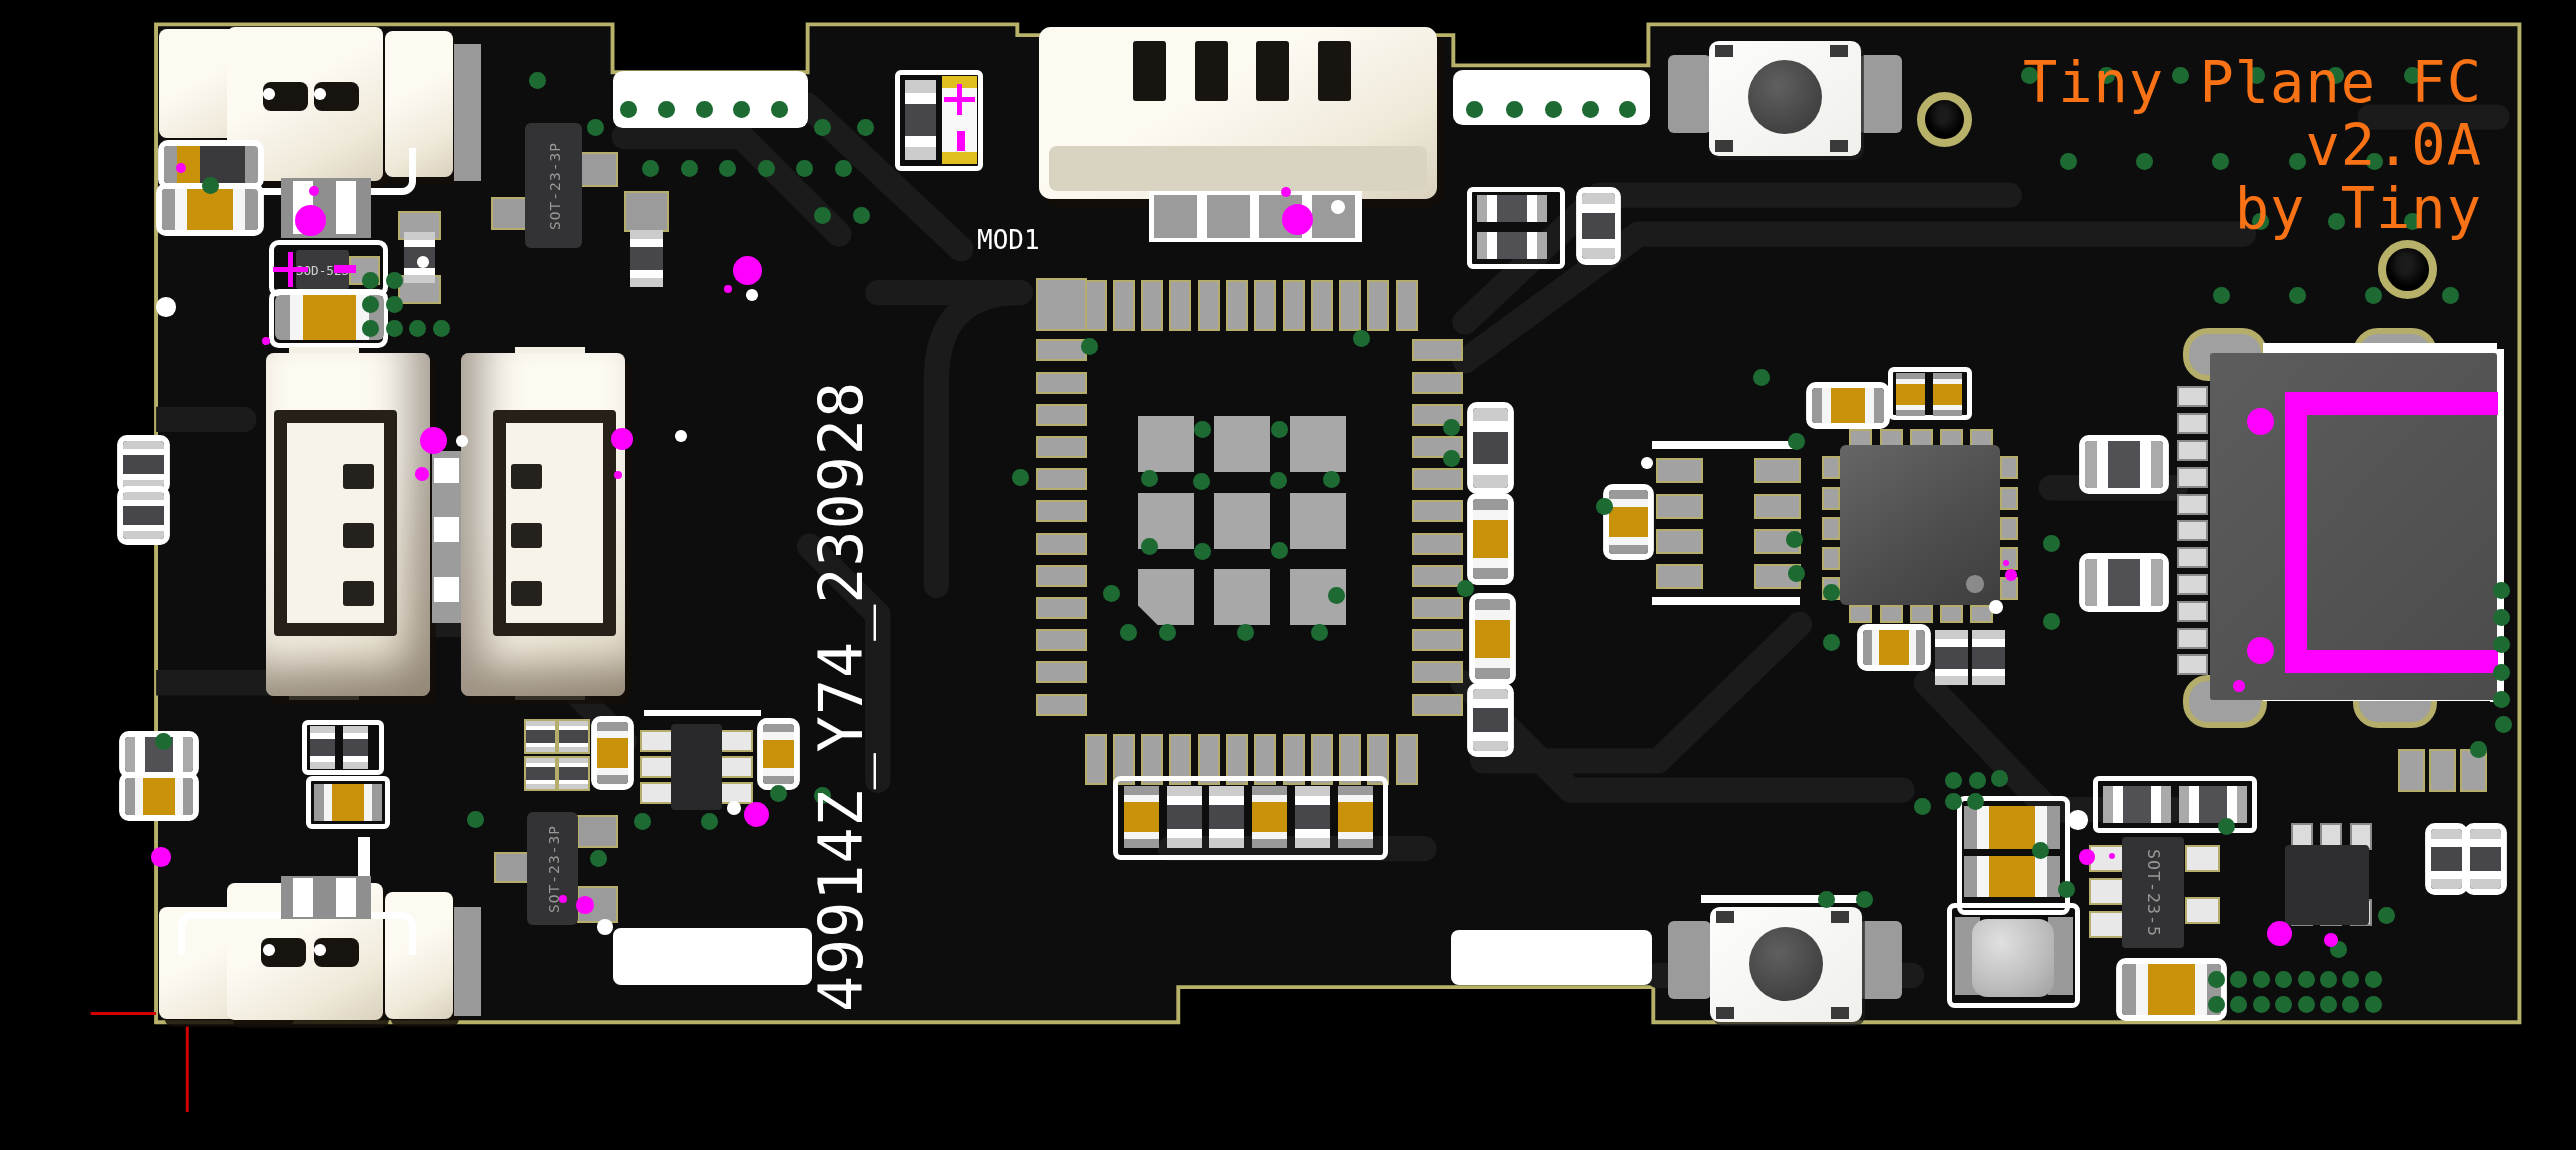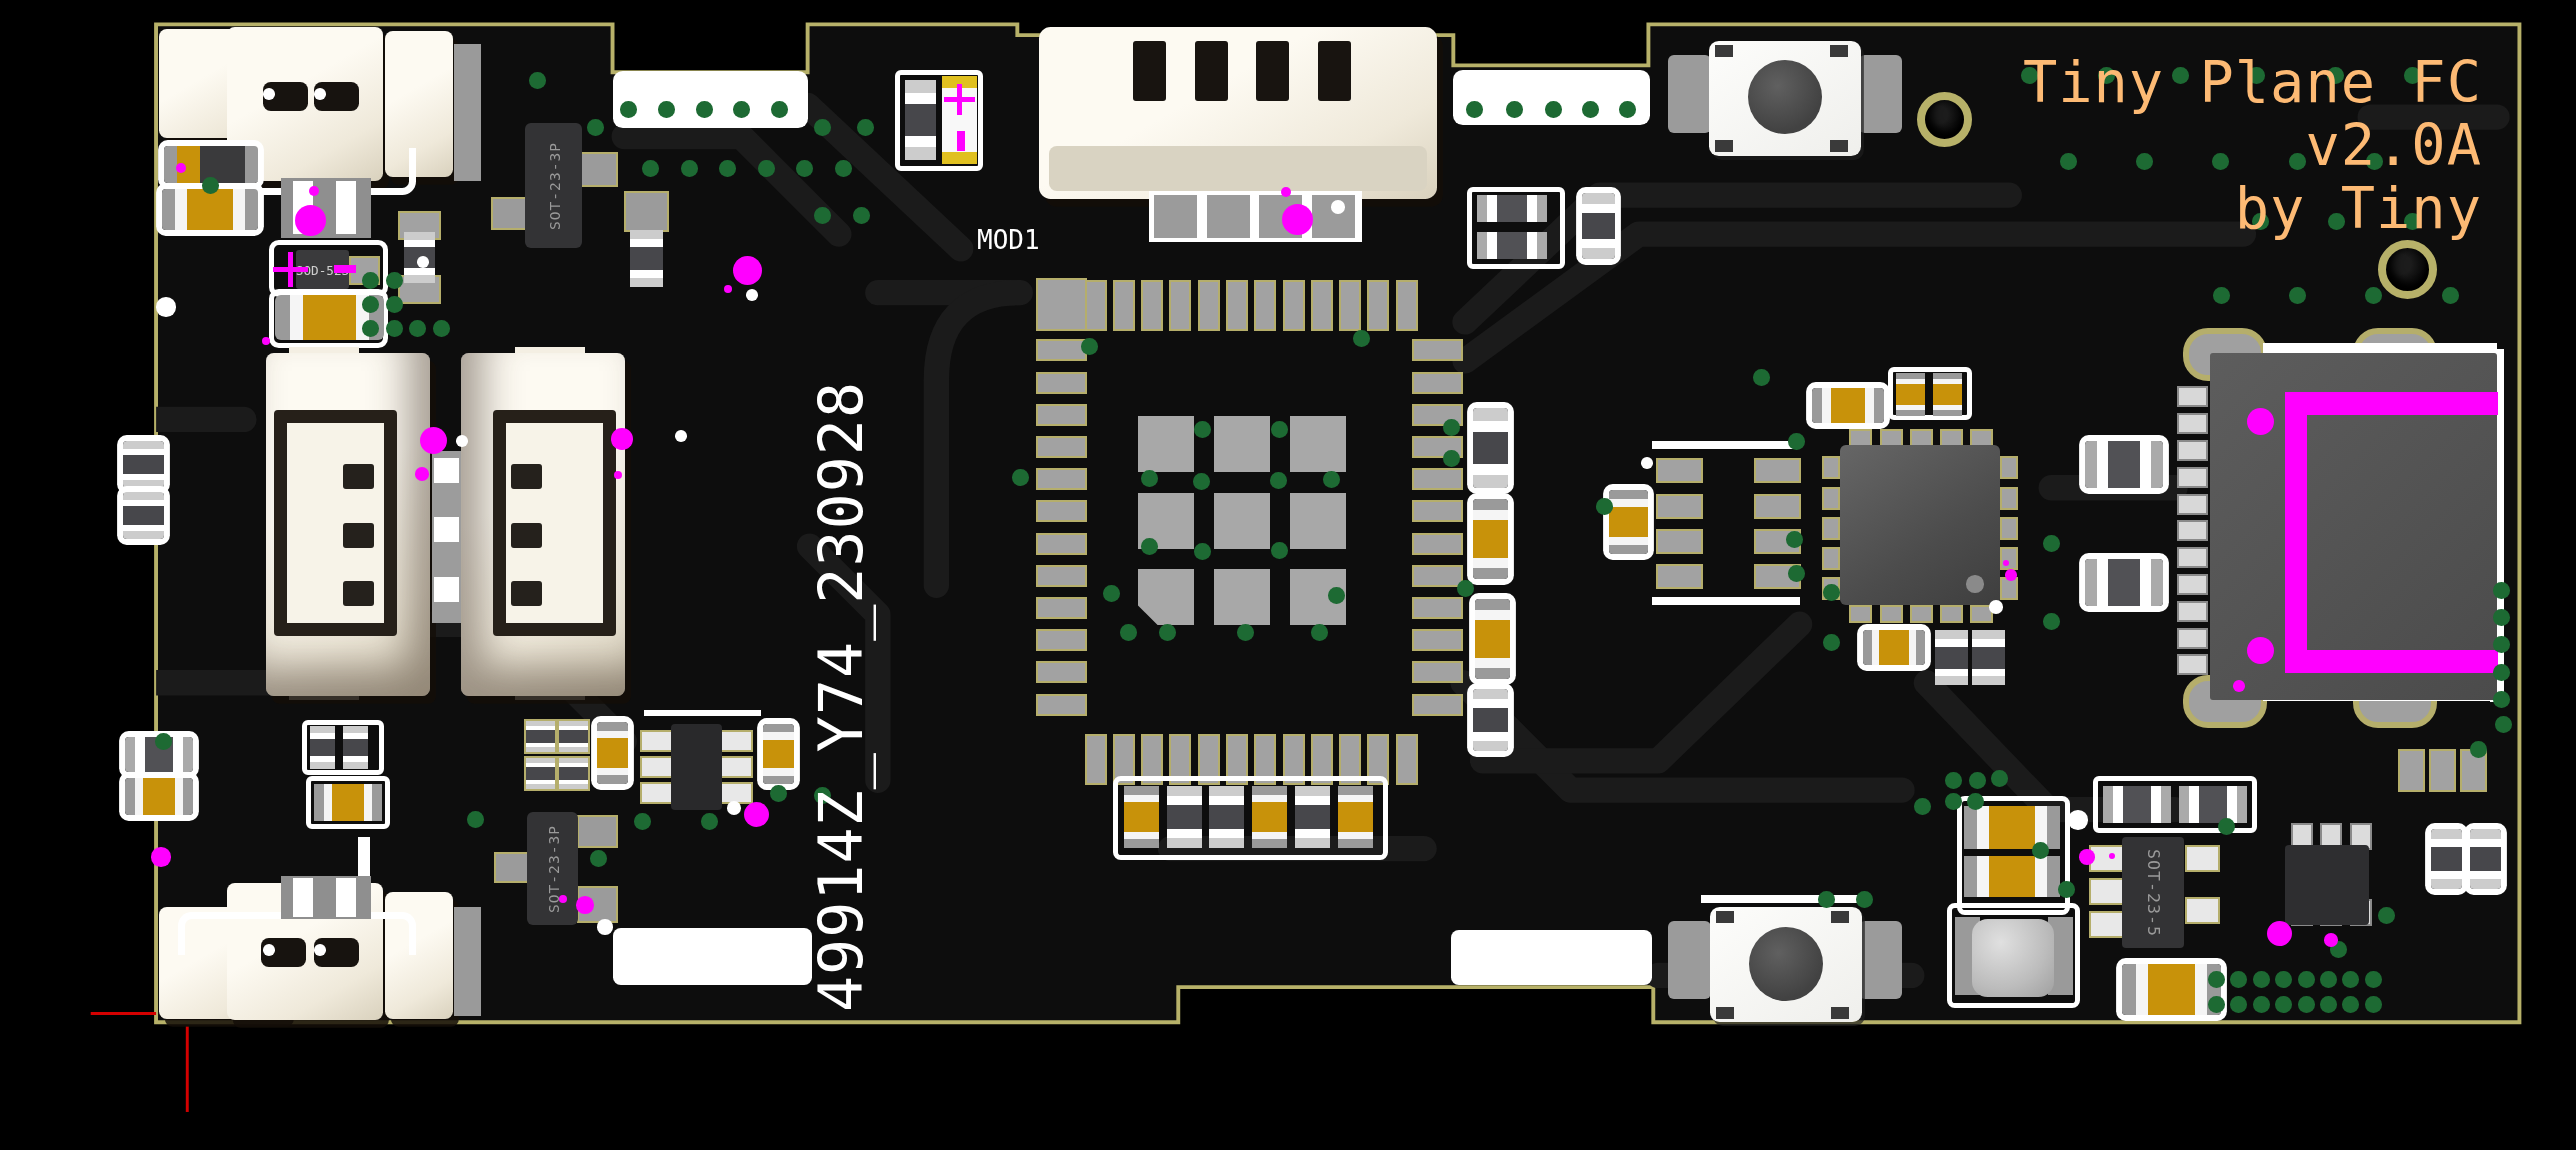--- a/index.html
+++ b/index.html
@@ -31,21 +31,21 @@
   .btn-body{position:absolute;background:linear-gradient(145deg,#fdfdfb,#efefec);border-radius:9.8px;box-shadow:2.9px 3.9px 0 rgba(30,30,30,.7);}
   .btn-circle{position:absolute;border-radius:50%;background:radial-gradient(circle at 40% 35%,#606060,#424242 70%);}
   .btn-tab{position:absolute;background:#3a3a3a;}
   .btn-pad{position:absolute;background:#9b9b9b;border-radius:5.9px;}
   .ring{position:absolute;border-radius:50%;border:8.8px solid #b7b169;box-sizing:border-box;
         background:radial-gradient(circle at 36% 38%,#1c1c1c 25%,#000 70%);box-shadow:inset 6.8px -4.9px 8.8px #000;}
   .mplus{position:absolute;}
   .mplus::before{content:"";position:absolute;left:42%;top:0;width:16%;height:100%;background:#ff00ff;}
   .mplus::after{content:"";position:absolute;top:42%;left:0;height:16%;width:100%;background:#ff00ff;}
   .mag{position:absolute;background:#ff00ff;}
-  .title{position:absolute;right:94px;top:51px;text-align:right;color:#fdba74;font-size:57px;line-height:63px;letter-spacing:1px;}
+  .title{position:absolute;right:94px;top:51px;text-align:right;color:#f97316;font-size:57px;line-height:63px;letter-spacing:1px;}
   .mod1-label{position:absolute;left:977px;top:225px;color:#fff;font-size:26px;}
   .serial{position:absolute;left:806px;top:1012px;width:683px;color:#fff;font-size:60px;white-space:nowrap;
           transform:rotate(-90deg);transform-origin:0 0;letter-spacing:1px;}
   .chip-label-v{position:absolute;left:50%;top:50%;transform:translate(-50%,-50%) rotate(-90deg);
                 color:#9a9a9a;font-size:14.6px;letter-spacing:1px;white-space:nowrap;}
   .chip-label-v90{position:absolute;left:50%;top:50%;transform:translate(-50%,-50%) rotate(90deg);
                 color:#9a9a9a;font-size:16.6px;letter-spacing:1px;white-space:nowrap;}
   .sod-label{position:absolute;left:50%;top:50%;transform:translate(-50%,-50%);color:#cfcfcf;font-size:12.7px;white-space:nowrap;}
 </style>
 </head>

